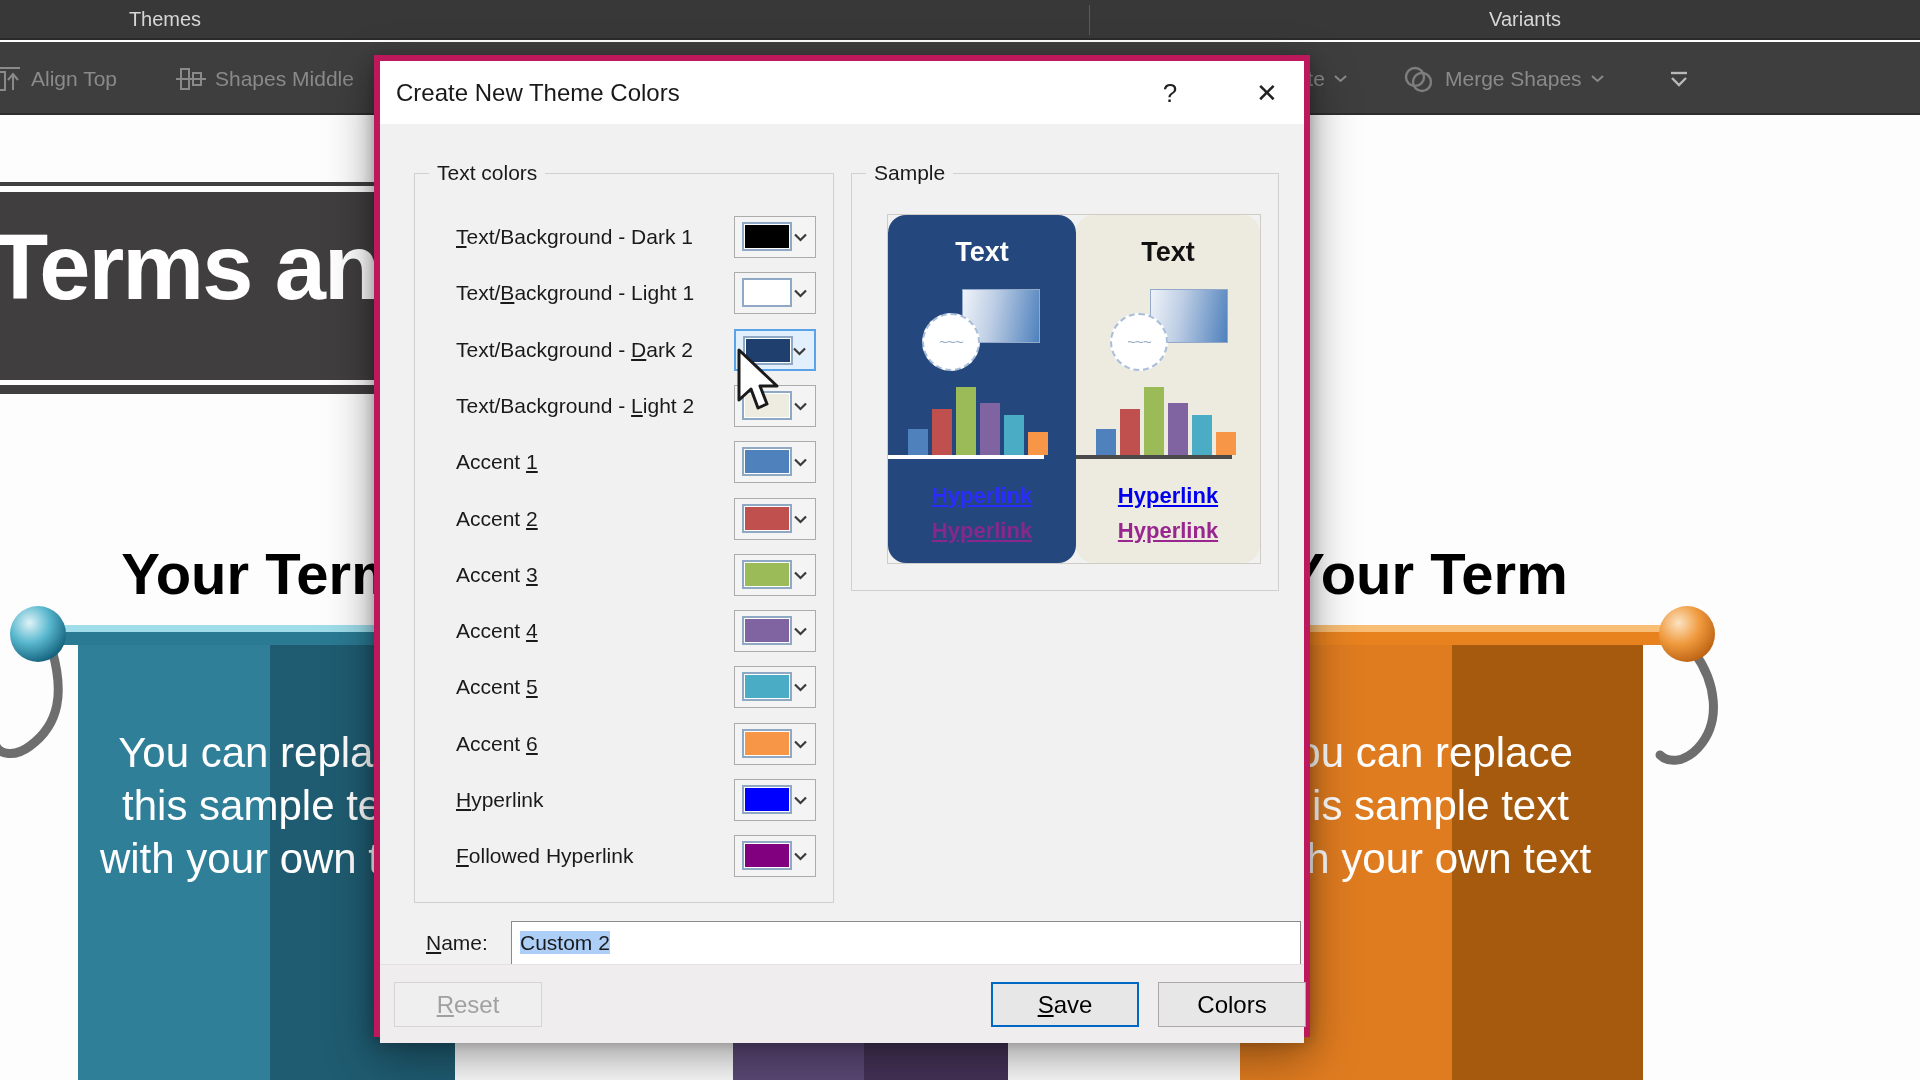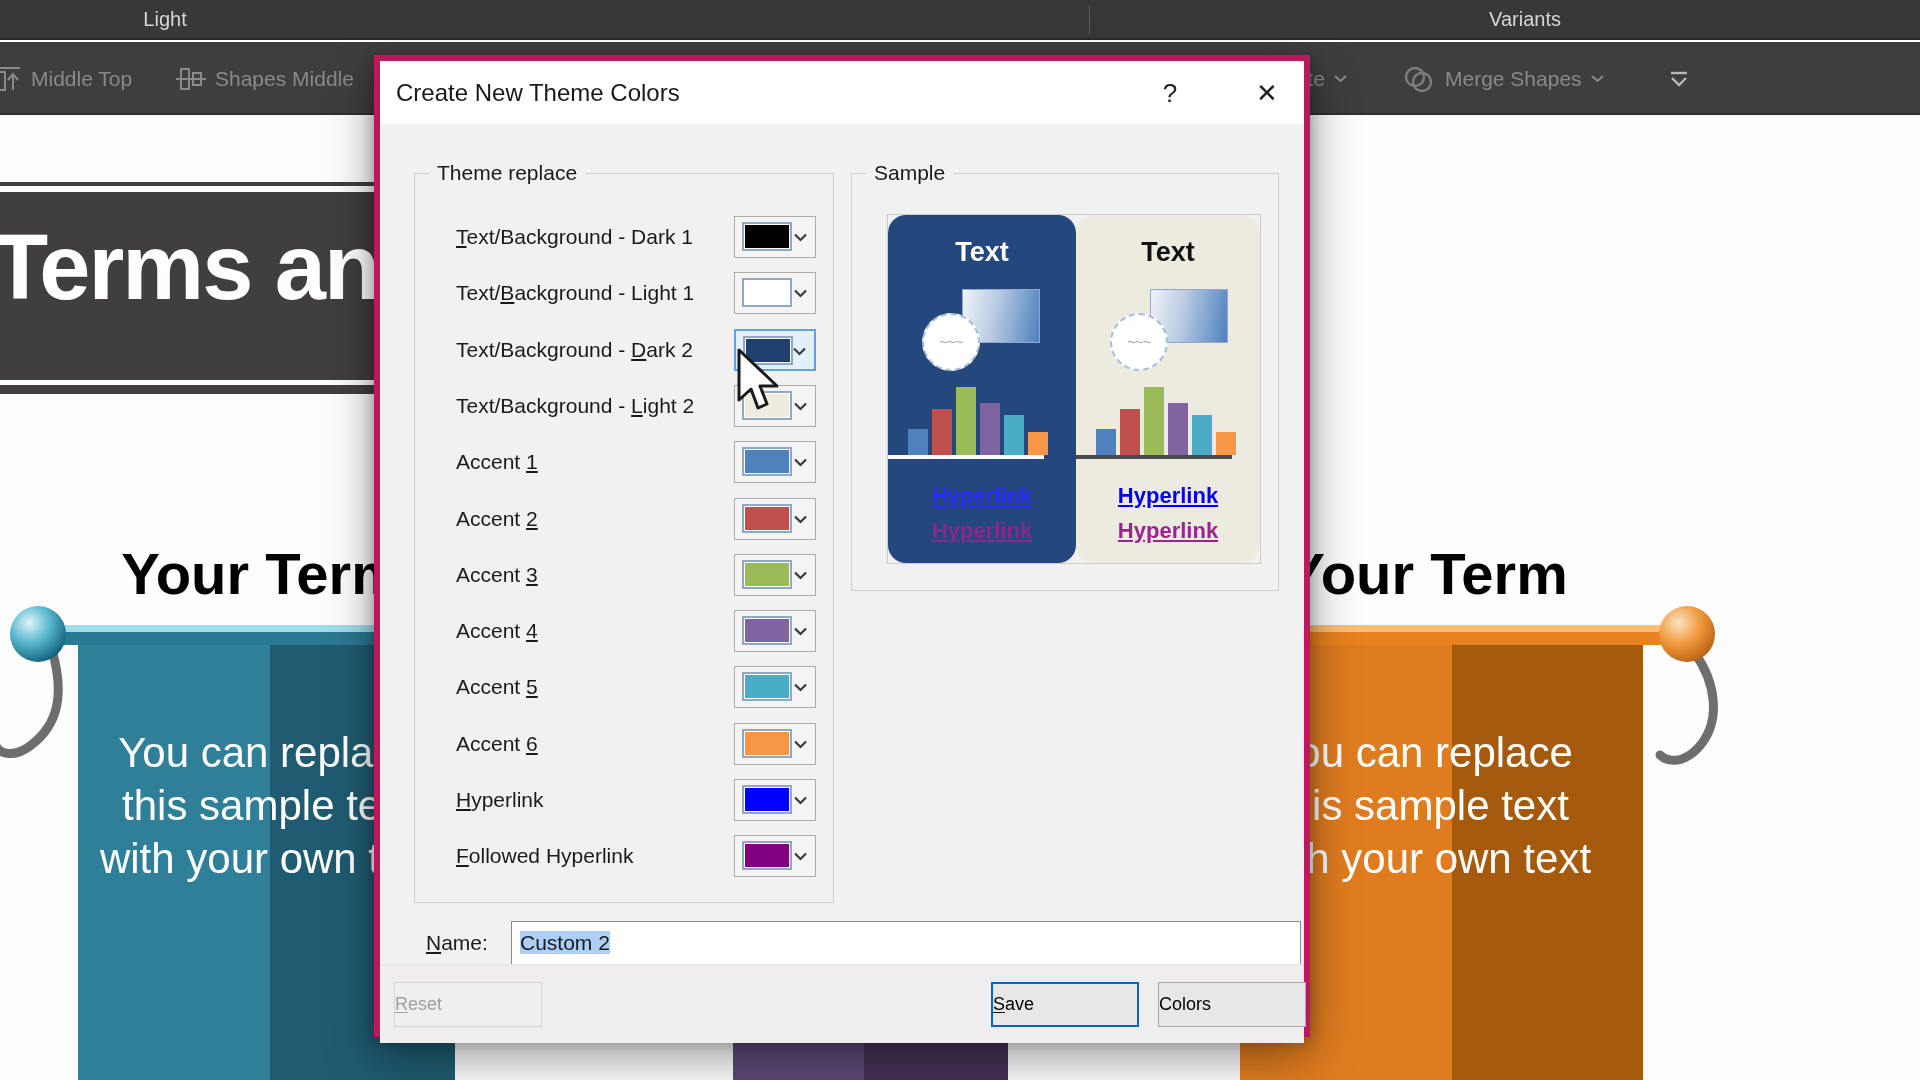--- a/index.html
+++ b/index.html
@@ -55,46 +55,46 @@
   .sp-circle { position:absolute; left:34px; top:98px; width:58px; height:58px; border-radius:50%; background:#FFF; border:2px dashed #A9BED9; text-align:center; line-height:54px; color:#8FA3BF; font-size:15px; letter-spacing:-1px; }
   .sp-chart { position:absolute; left:16px; top:166px; width:156px; height:74px; }
   .sp-bar { position:absolute; bottom:0; width:20px; }
   .sp-base { position:absolute; left:0; top:240px; width:156px; height:4px; }
   .sp-link { position:absolute; left:0; width:100%; text-align:center; font-size:22px; font-weight:700; text-decoration:underline; }
 
   .name-label { position:absolute; left:46px; top:860px; height:44px; line-height:44px; }
   .name-input { position:absolute; left:131px; top:860px; width:790px; height:44px; background:#FFF; border:1px solid #8A8A8A; line-height:42px; padding-left:8px; font-size:21px; }
   .name-input .sel { background:#ACCEF7; }
   .dlg-footer { position:absolute; left:0; top:903px; width:100%; height:79px; background:#EFEDEE; border-top:1px solid #E3E1E1; }
-  .dlg-btn { position:absolute; top:921px; width:148px; height:45px; text-align:left; line-height:43px; font-size:18px; background:#E7E7E7; border:1px solid #A9A9A9; color:#000; cursor:pointer; }
+  .dlg-btn { position:absolute; top:921px; width:148px; height:45px; text-align:center; line-height:43px; font-size:24px; background:#E7E7E7; border:1px solid #A9A9A9; color:#000; cursor:pointer; }
   .dlg-btn.disabled { background:#EFEFEF; border-color:#D5D5D5; color:#A0A0A0; cursor:default; }
   .dlg-btn.default { border:2px solid #0067C4; line-height:41px; }
 
   .cursor { position:absolute; left:736px; top:348px; z-index:99; }
 </style>
 </head>
 <body>
 
 <div id="screen">
 
   <div class="ribbon-top">
-    <div class="group-label" style="left:95px;width:140px;">Light</div>
+    <div class="group-label" style="left:95px;width:140px;">Themes</div>
     <div class="ribbon-divider" style="left:1089px;top:5px;height:30px;"></div>
     <div class="group-label" style="left:1440px;width:170px;">Variants</div>
   </div>
 
   <div class="ribbon-row">
     <div class="ribbon-btn" style="left:-8px;">
       <svg width="30" height="28" viewBox="0 0 30 28">
         <line x1="2" y1="3" x2="28" y2="3" stroke="#8A8A8A" stroke-width="2"></line>
         <rect x="4" y="7" width="9" height="18" fill="none" stroke="#8A8A8A" stroke-width="2"></rect>
         <line x1="21" y1="25" x2="21" y2="11" stroke="#8A8A8A" stroke-width="2"></line>
         <polyline points="16,15 21,9 26,15" fill="none" stroke="#8A8A8A" stroke-width="2"></polyline>
       </svg>
-      <span>Middle Top</span>
+      <span>Align Top</span>
     </div>
     <div class="ribbon-btn" style="left:176px;">
       <svg width="30" height="28" viewBox="0 0 30 28">
         <rect x="5" y="4" width="8" height="20" fill="none" stroke="#8A8A8A" stroke-width="2"></rect>
         <rect x="17" y="8" width="8" height="12" fill="none" stroke="#8A8A8A" stroke-width="2"></rect>
         <line x1="0" y1="14" x2="30" y2="14" stroke="#8A8A8A" stroke-width="2"></line>
       </svg>
       <span>Shapes Middle</span>
     </div>
     <div class="ribbon-btn" style="left:1228px;">
@@ -160,21 +160,21 @@
   </div>
 
   <div class="dialog">
     <div class="dlg-titlebar">
       <div class="dlg-title">Create New Theme Colors</div>
       <div class="dlg-sysbtn" style="left:772px;">?</div>
       <div class="dlg-sysbtn" style="left:869px;">✕</div>
     </div>
 
     <div class="groupbox" style="left:34px;top:112px;width:420px;height:730px;">
-      <div class="groupbox-label">Theme replace</div>
+      <div class="groupbox-label">Text colors</div>
       <div>
           <div class="tc-row" style="top: 42px;">
             <div class="tc-label"><u>T</u>ext/Background - Dark 1</div>
             <div class="swatch-btn">
               <div class="swatch" style="background: rgb(0, 0, 0);"></div>
               <svg width="13" height="9" viewBox="0 0 13 9">
                 <polyline points="1,1.5 6.5,7 12,1.5" fill="none" stroke="#3A3A3A" stroke-width="2.2"></polyline>
               </svg>
             </div>
           </div>

